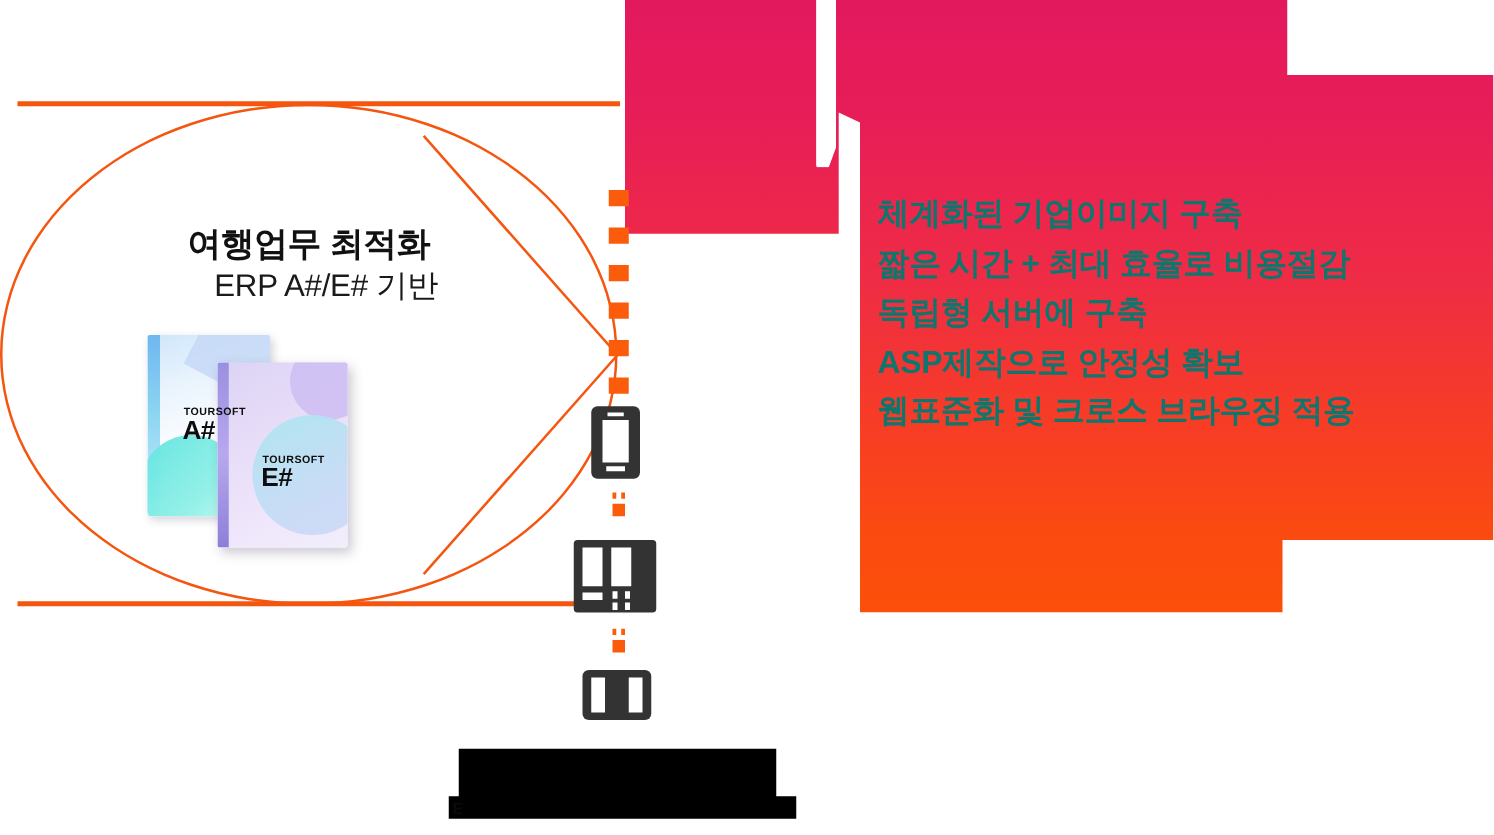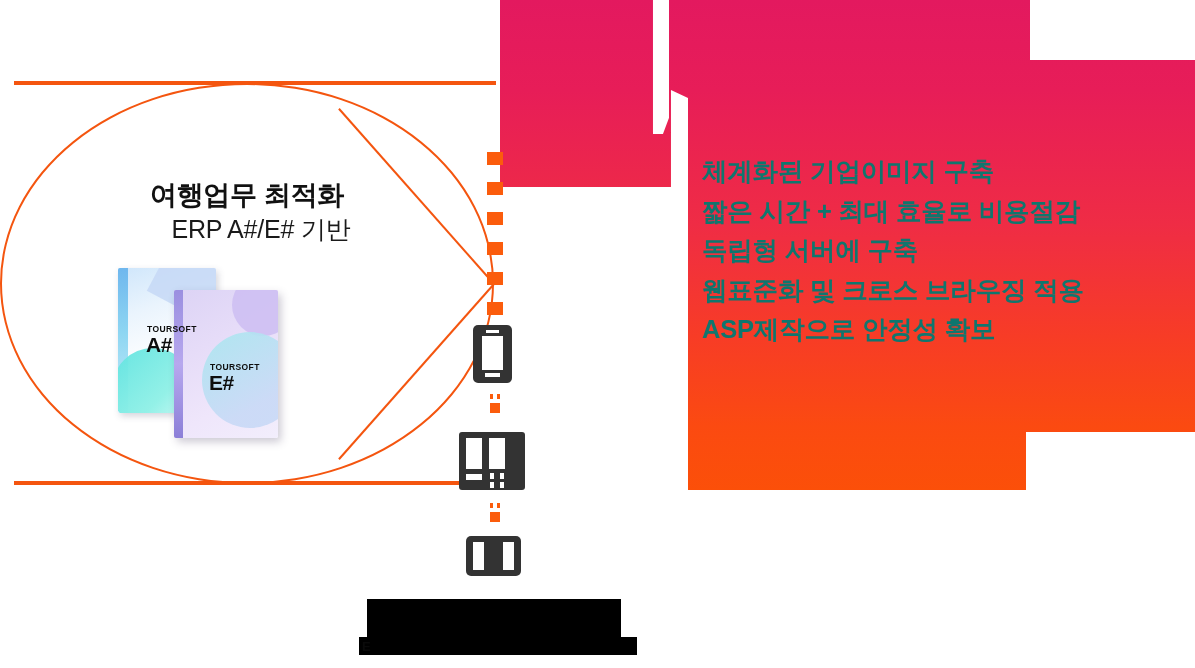--- a/index.html
+++ b/index.html
@@ -357,22 +357,22 @@
   <div class="notch notch-top-slit"></div>
   <div class="notch notch-top-right"></div>
   <div class="notch notch-bottom-right"></div>
   <div class="notch notch-bottom-left"></div>
   <div class="notch notch-bottom-slit"></div>
 
   <div class="bullet-list">
     <div class="bullet-line">체계화된 기업이미지 구축</div>
     <div class="bullet-line">짧은 시간 + 최대 효율로 비용절감</div>
     <div class="bullet-line">독립형 서버에 구축</div>
+    <div class="bullet-line">ASP제작으로 안정성 확보</div>
     <div class="bullet-line">웹표준화 및 크로스 브라우징 적용</div>
-    <div class="bullet-line">ASP제작으로 안정성 확보</div>
   </div>
 
   <div class="dash" style="top:152px"></div>
   <div class="dash" style="top:182px"></div>
   <div class="dash" style="top:212px"></div>
   <div class="dash" style="top:242px"></div>
   <div class="dash" style="top:272px"></div>
   <div class="dash" style="top:302px"></div>
   <div class="dash-sm" style="top:403px"></div>
   <div class="dot" style="left:490px; top:394px"></div>

